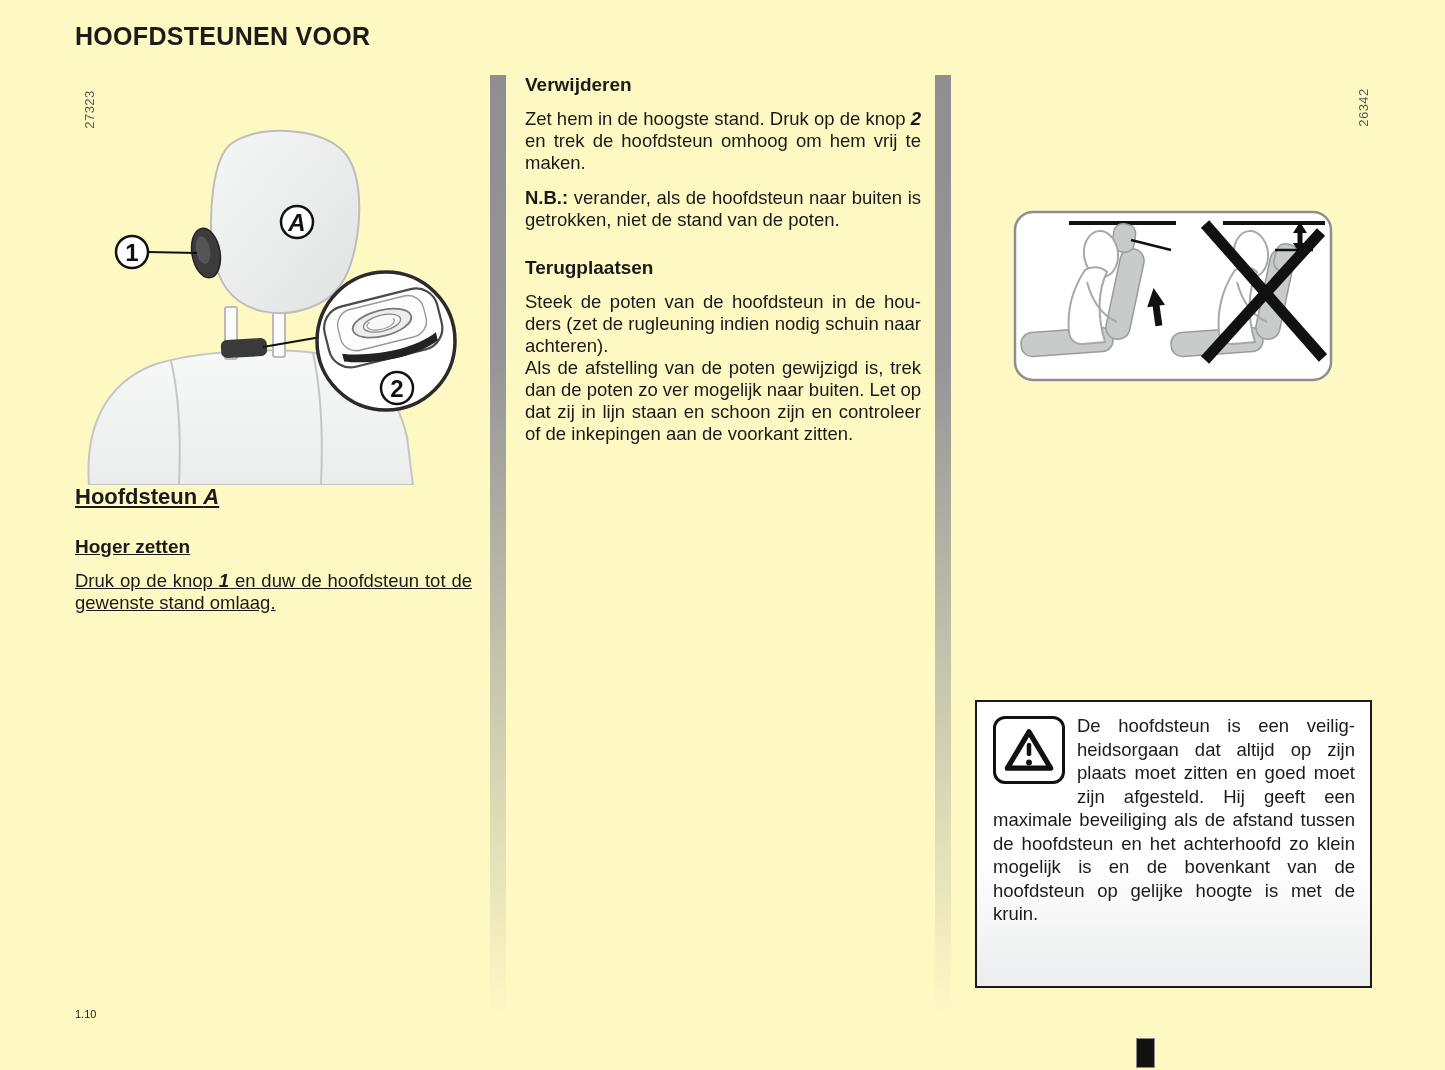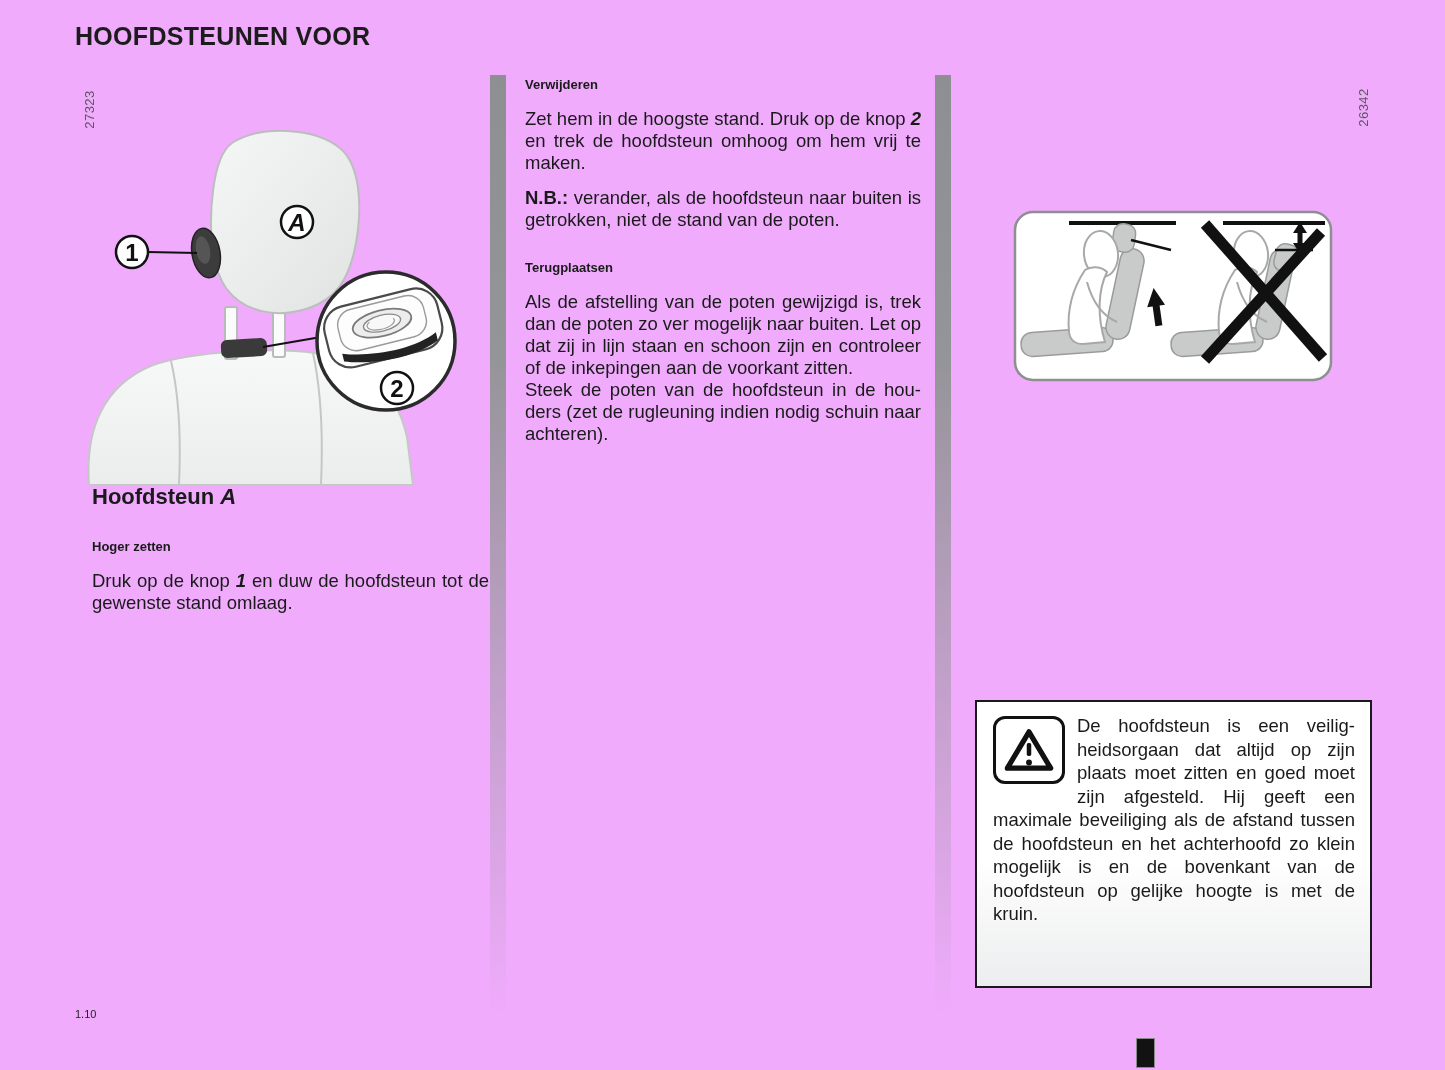--- a/index.html
+++ b/index.html
@@ -1,41 +1,41 @@
 <!DOCTYPE html>
 <html><head>
 <meta charset="utf-8">
 <style>
   html,body{margin:0;padding:0;background:#fff;}
   .page{
-    position:relative;width:1445px;height:1070px;background:#f0abfc;overflow:hidden;
+    position:relative;width:1445px;height:1070px;background:#fef9c3;overflow:hidden;
     font-family:"Liberation Sans",sans-serif;color:#1a1a1a;
   }
   .title{
     position:absolute;left:75px;top:22px;margin:0;
     font-size:25px;font-weight:bold;letter-spacing:0.3px;color:#1c1c1c;
   }
   .fig-ref{
     position:absolute;width:56px;text-align:center;
     transform:rotate(-90deg);transform-origin:center;
     font-size:13px;color:#58595b;letter-spacing:0.5px;
   }
   .fig-ref-left{left:61px;top:102px;}
   .fig-ref-right{left:1335px;top:100px;}
   .vbar{
     position:absolute;top:75px;width:16px;height:940px;
     background:linear-gradient(to bottom,#8e8f92 0%,#949598 30%,rgba(148,149,152,0) 100%);
   }
   .vbar-1{left:490px;}
   .vbar-2{left:935px;}
   .col{position:absolute;}
-  .col-left{left:92px;top:484px;width:397px;}
+  .col-left{left:75px;top:484px;width:397px;text-decoration:underline;}
   .col-mid{left:525px;top:74px;width:396px;}
   .col h2{margin:0 0 24px 0;font-size:22px;line-height:26px;font-weight:bold;}
-  .col h3{margin:26px 0 12px 0;font-size:13px;line-height:22px;font-weight:bold;}
+  .col h3{margin:26px 0 12px 0;font-size:19px;line-height:22px;font-weight:bold;}
   .col h3:first-child{margin-top:0;}
   .col p{margin:0 0 13px 0;font-size:18.5px;line-height:22px;text-align:justify;}
   .col p.p0{margin:0;}
   .fig-left{position:absolute;left:75px;top:85px;}
   .fig-right{position:absolute;left:1013px;top:210px;}
   .warning-box{
     position:absolute;left:975px;top:700px;width:397px;height:288px;box-sizing:border-box;
     border:2px solid #1a1a1a;background:linear-gradient(to bottom,#ffffff 55%,#ecedee 100%);
     padding:12px 15px 10px 16px;
   }
@@ -169,22 +169,22 @@
     <h2><span style="font-weight: bold;">Hoofdsteun </span><span style="font-weight: bold; font-style: italic;">A</span></h2>
     <h3>Hoger zetten</h3>
     <p><span>Druk op de knop </span><span style="font-weight: bold; font-style: italic;">1</span><span> en duw de hoofdsteun tot de gewenste stand omlaag.</span></p>
   </div>
 
   <div class="col col-mid">
     <h3>Verwijderen</h3>
     <p><span>Zet hem in de hoogste stand. Druk op de knop </span><span style="font-weight: bold; font-style: italic;">2</span><span> en trek de hoofdsteun omhoog om hem vrij te maken.</span></p>
     <p><span style="font-weight: bold;">N.B.:</span><span> verander, als de hoofdsteun naar buiten is getrokken, niet de stand van de poten.</span></p>
     <h3>Terugplaatsen</h3>
+    <p class="p0"><span>Steek de poten van de hoofdsteun in de hou­ders (zet de rugleuning indien nodig schuin naar achteren).</span></p>
     <p class="p0"><span>Als de afstelling van de poten gewijzigd is, trek dan de poten zo ver mogelijk naar buiten. Let op dat zij in lijn staan en schoon zijn en controleer of de inkepingen aan de voorkant zitten.</span></p>
-    <p class="p0"><span>Steek de poten van de hoofdsteun in de hou­ders (zet de rugleuning indien nodig schuin naar achteren).</span></p>
   </div>
 
   <div class="warning-box">
     <span class="warn-icon">
       <svg width="52" height="48" viewBox="0 0 60 54">
         <path d="M30 6 L55 48 L5 48 Z" fill="none" stroke="#111" stroke-width="6" stroke-linejoin="round"></path>
         <rect x="27.4" y="19" width="5.2" height="15" rx="2" fill="#111"></rect>
         <circle cx="30" cy="41.5" r="3.4" fill="#111"></circle>
       </svg>
     </span>

